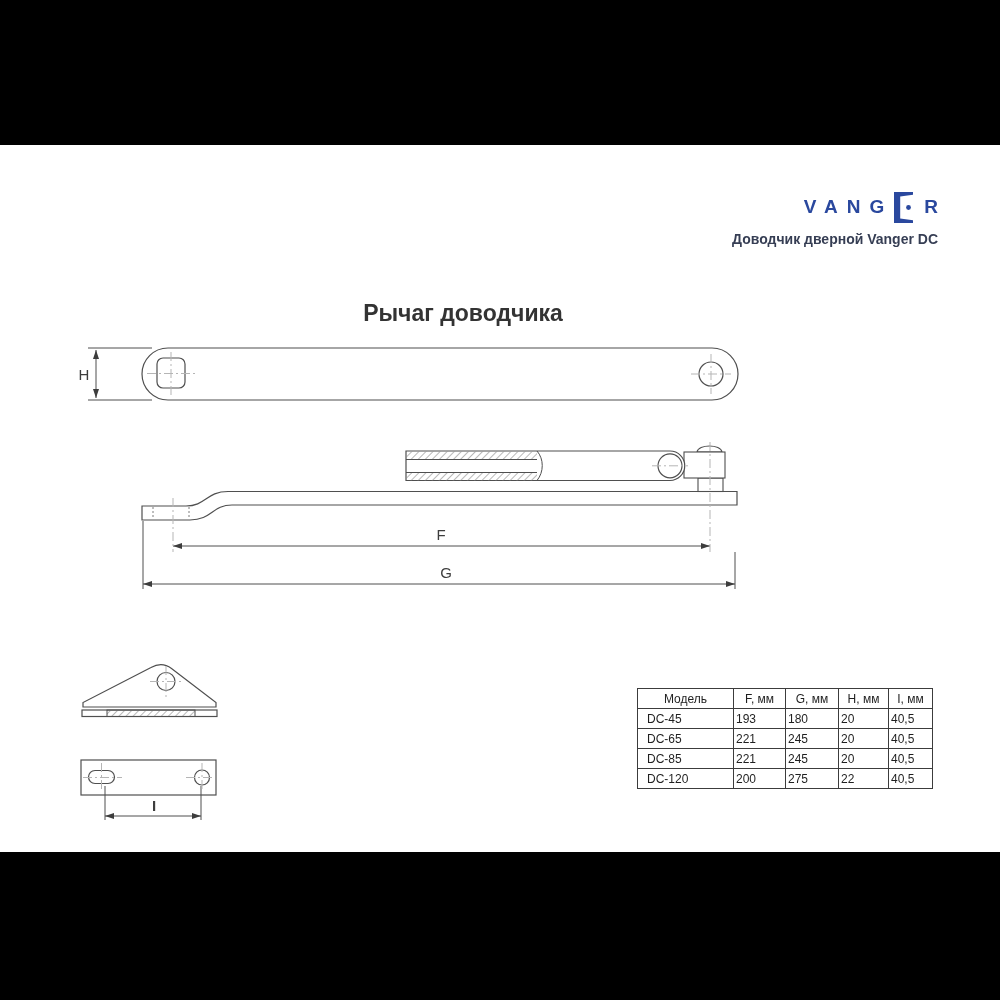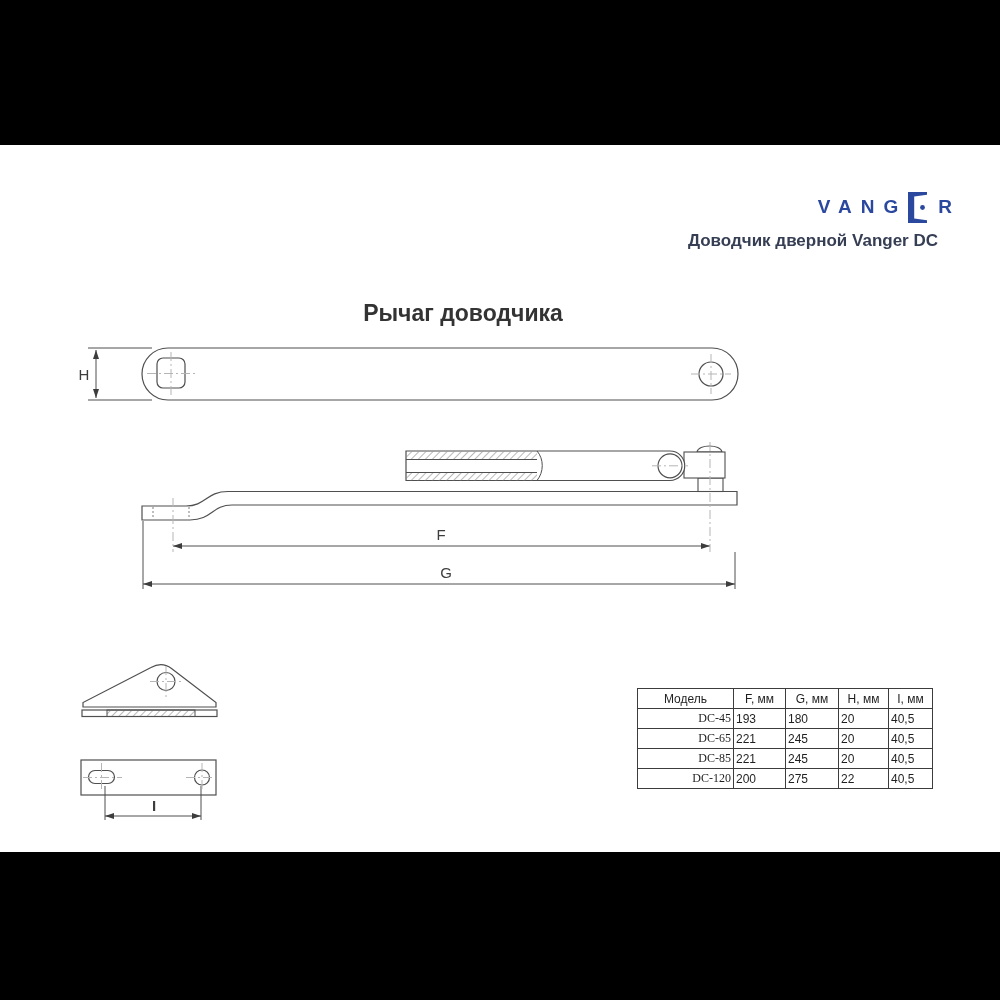--- a/index.html
+++ b/index.html
@@ -4,38 +4,38 @@
 <style>
   html,body{margin:0;padding:0;background:#000;}
   .page{position:relative;width:1000px;height:1000px;background:#000;overflow:hidden;
         font-family:"Liberation Sans","DejaVu Sans",sans-serif;}
   .letterbox{position:absolute;left:0;width:1000px;background:#000;}
   .letterbox.top{top:0;height:145px;}
   .letterbox.bottom{top:852px;height:148px;}
   .sheet{position:absolute;left:0;top:145px;width:1000px;height:707px;background:#fff;}
 
   
-  .brand{position:absolute;top:189px;right:48px;display:flex;align-items:center;}
+  .brand{position:absolute;top:189px;right:62px;display:flex;align-items:center;}
   .brand .letters{color:#2a489e;font-weight:bold;font-size:19px;letter-spacing:9px;line-height:1;}
   .brand .letters.last{letter-spacing:0;}
   .brand svg{display:block;margin:3px 9px 0 1px;}
-  .subtitle{position:absolute;top:231px;right:62px;font-size:17px;font-weight:bold;color:#363e54;text-align:center;}
+  .subtitle{position:absolute;top:231px;right:62px;font-size:14px;font-weight:bold;color:#363e54;text-align:center;}
 
   .drawing-title{position:absolute;left:338px;top:300px;width:250px;text-align:center;
                  font-size:23px;font-weight:bold;color:#333;}
 
   .tech-svg{position:absolute;left:0;top:145px;}
   .tech-svg text{font-family:"Liberation Sans","DejaVu Sans",sans-serif;fill:#3d3d3d;font-size:15px;}
 
   
   .spec-table{position:absolute;left:637px;top:688px;border-collapse:collapse;
               font-size:12px;color:#1f1f1f;background:#fff;}
   .spec-table th,.spec-table td{border:1px solid #3c3c3c;height:19px;padding:0 2px;
               font-weight:normal;white-space:nowrap;}
-  .spec-table .model-cell{text-align:right;padding-left:9px;font-family:Liberation Serif, serif;}
+  .spec-table .model-cell{text-align:left;padding-left:9px;}
 </style>
 </head>
 <body>
 
 <div class="page">
   <div class="letterbox top"></div>
   <div class="sheet"></div>
   <div class="letterbox bottom"></div>
 
   <div class="brand">

